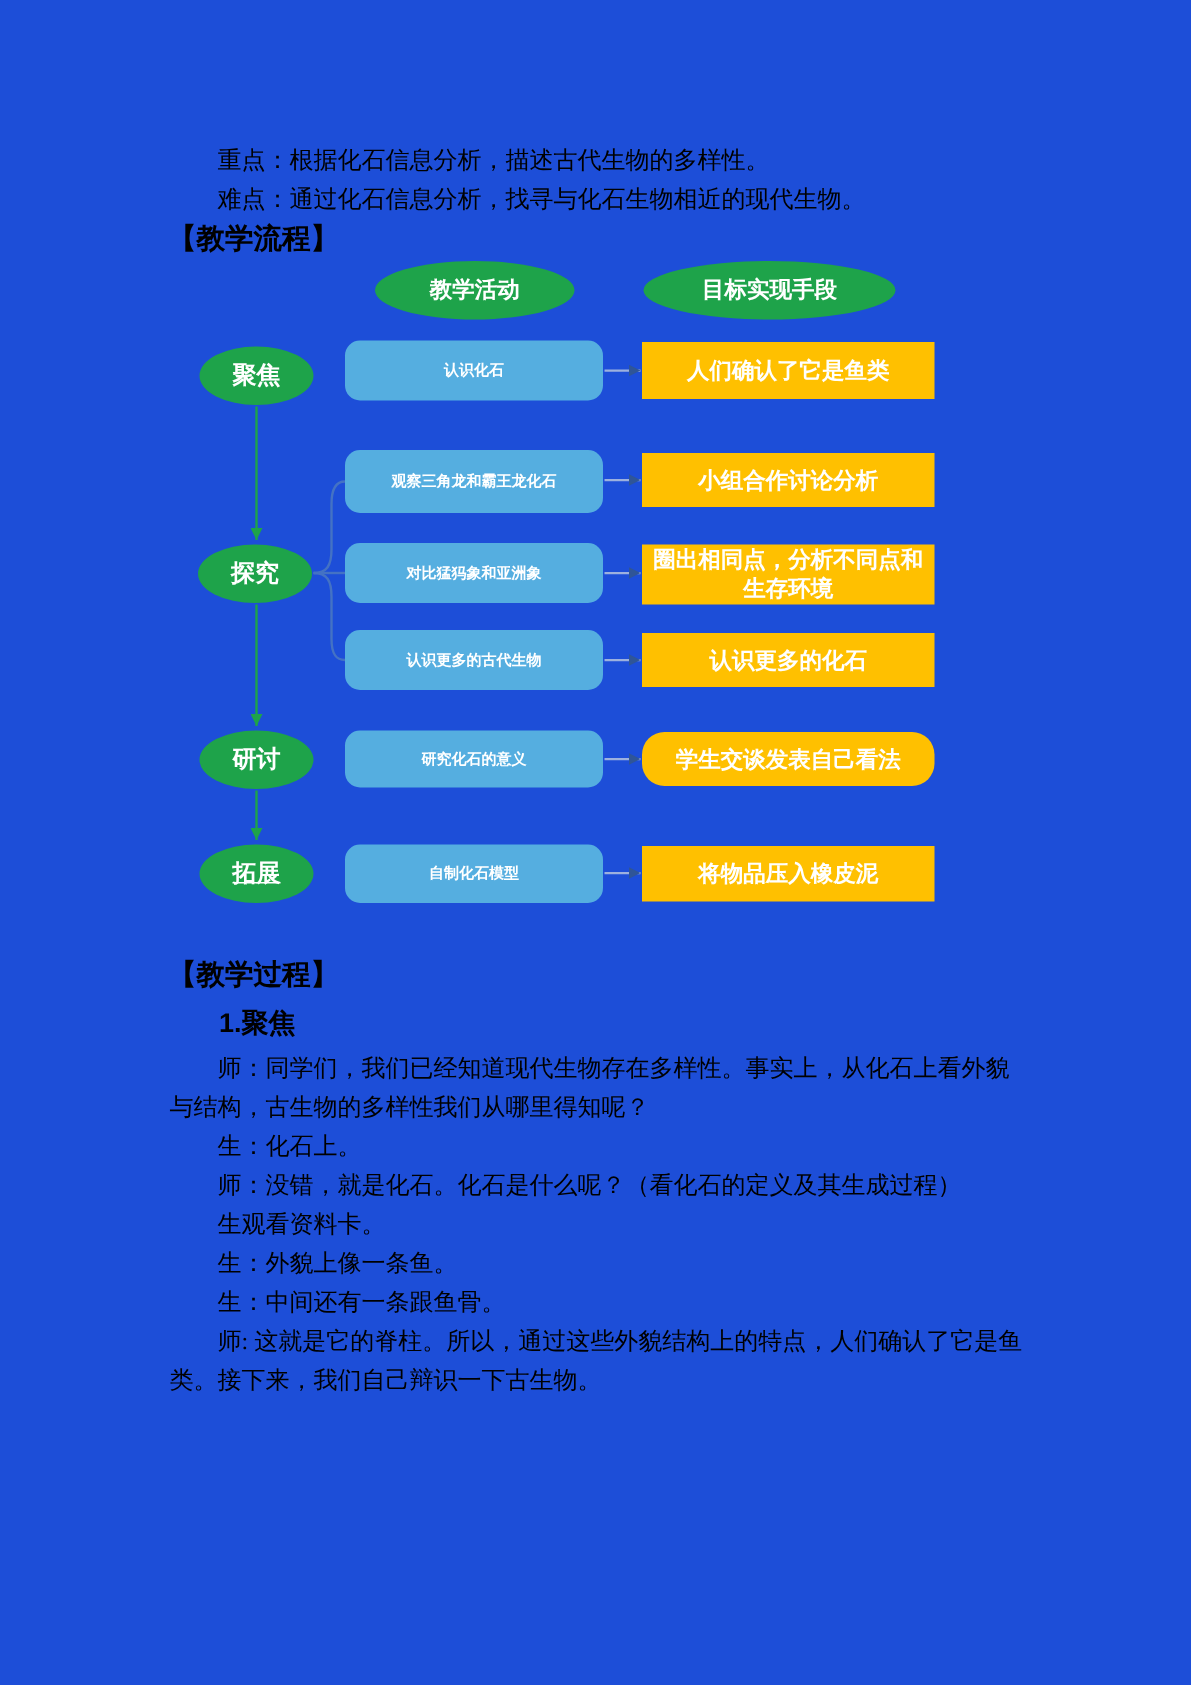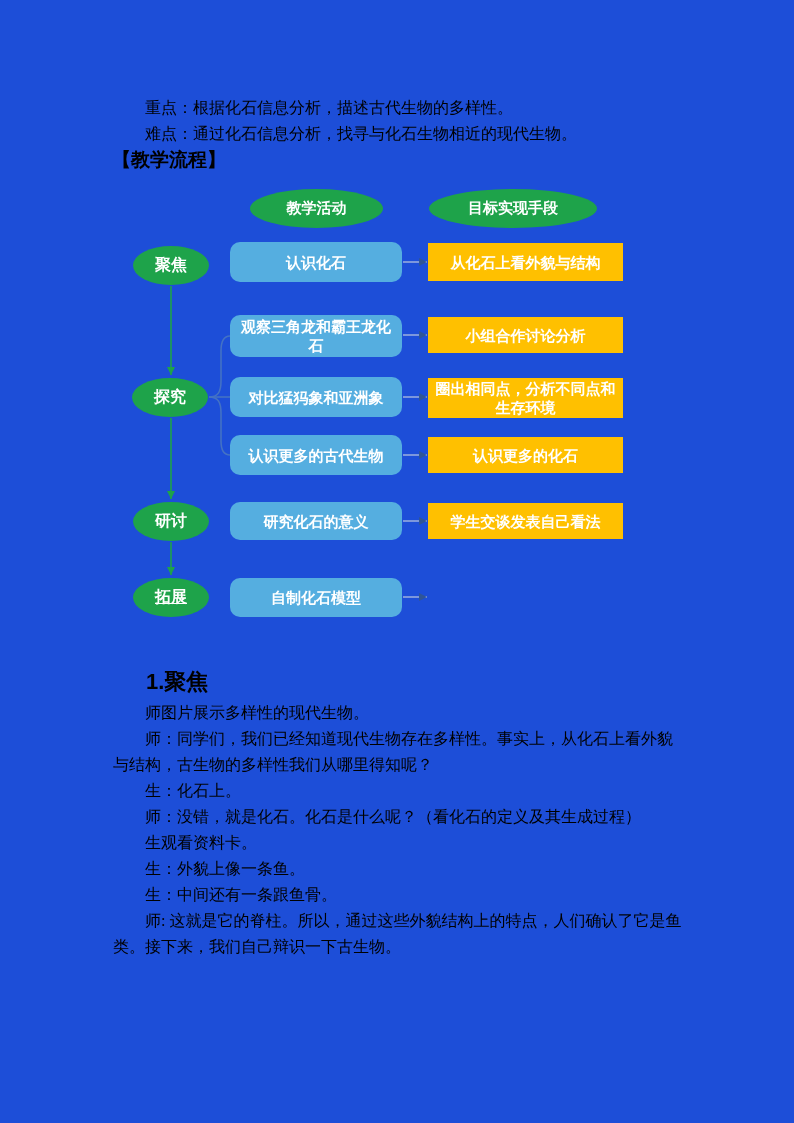--- a/index.html
+++ b/index.html
@@ -20,43 +20,43 @@
   .sec-head{
     position:absolute;left:112px;width:570px;
     font-family:"Liberation Sans", sans-serif;
     font-weight:700;font-size:19px;line-height:22px;
   }
   #h-flow{top:149px;}
   #h-process{top:640px;}
   .sub-head{
     position:absolute;left:146px;top:671px;
     font-family:"Liberation Sans", sans-serif;
-    font-weight:700;font-size:22px;line-height:22px;
+    font-weight:700;font-size:18px;line-height:22px;
   }
   
   .dialogue{
     position:absolute;left:113px;top:700px;width:570px;
     font-size:16px;line-height:26px;
   }
   .dialogue p{margin:0;text-indent:2em;}
   
   .flow{
-    position:absolute;left:0;top:185px;width:716px;height:448px;
+    position:absolute;left:0;top:170px;width:716px;height:448px;
     font-family:"Liberation Sans", sans-serif;
   }
   .flow .shape{
     position:absolute;display:flex;align-items:center;justify-content:center;
     text-align:center;color:#ffffff;font-weight:700;
   }
   .ellipse{border-radius:50%;background:var(--green);}
   .hdr{font-size:15px;}
   .stage{font-size:16px;}
   .act{
     background:var(--blue);border-radius:10px;
-    font-size:15px;line-height:19px;padding:0 8px;box-sizing:border-box;
+    font-size:10px;line-height:19px;padding:0 8px;box-sizing:border-box;
     left:230px;width:172px;
   }
   .meth{
     background:var(--yellow);
     font-size:15px;line-height:19px;padding:0 6px;box-sizing:border-box;
     left:428px;width:195px;
   }
   .connectors{position:absolute;left:0;top:0;pointer-events:none;}
   .garrow{stroke:var(--green);stroke-width:1.6;fill:none;}
   .barrow{stroke:var(--shaft);stroke-width:1.5;fill:none;}
@@ -112,31 +112,32 @@
     <div class="shape ellipse stage" style="left:133px;top:317px;width:76px;height:39px;">研讨</div>
     <div class="shape ellipse stage" style="left:133px;top:393px;width:76px;height:39px;text-decoration:underline;">拓展</div>
 
     <div class="shape act" style="top:57px;height:40px;">认识化石</div>
     <div class="shape act" style="top:130px;height:42px;">观察三角龙和霸王龙化石</div>
     <div class="shape act" style="top:192px;height:40px;">对比猛犸象和亚洲象</div>
     <div class="shape act" style="top:250px;height:40px;">认识更多的古代生物</div>
     <div class="shape act" style="top:317px;height:38px;">研究化石的意义</div>
     <div class="shape act" style="top:393px;height:39px;">自制化石模型</div>
 
-    <div class="shape meth" style="top:58px;height:38px;">从化石上看外貌与结构</div>
+    <div class="shape meth" style="top:58px;height:38px;">人们确认了它是鱼类</div>
     <div class="shape meth" style="top:132px;height:36px;">小组合作讨论分析</div>
     <div class="shape meth" style="top:193px;height:40px;">圈出相同点，分析不同点和生存环境</div>
     <div class="shape meth" style="top:252px;height:36px;">认识更多的化石</div>
-    <div class="shape meth" style="top:318px;height:36px;">学生交谈发表自己看法</div>
+    <div class="shape meth" style="top:318px;height:36px;border-radius:15px;">学生交谈发表自己看法</div>
+    <div class="shape meth" style="top:394px;height:37px;">将物品压入橡皮泥</div>
   </div>
 
+  <div id="h-process" class="sec-head">【教学过程】</div>
   <div class="sub-head">1.聚焦</div>
 
   <div class="dialogue">
-    <p>师图片展示多样性的现代生物。</p>
     <p>师：同学们，我们已经知道现代生物存在多样性。事实上，从化石上看外貌与结构，古生物的多样性我们从哪里得知呢？</p>
     <p>生：化石上。</p>
     <p>师：没错，就是化石。化石是什么呢？（看化石的定义及其生成过程）</p>
     <p>生观看资料卡。</p>
     <p>生：外貌上像一条鱼。</p>
     <p>生：中间还有一条跟鱼骨。</p>
     <p>师: 这就是它的脊柱。所以，通过这些外貌结构上的特点，人们确认了它是鱼类。接下来，我们自己辩识一下古生物。</p>
   </div>
 
 </div>

